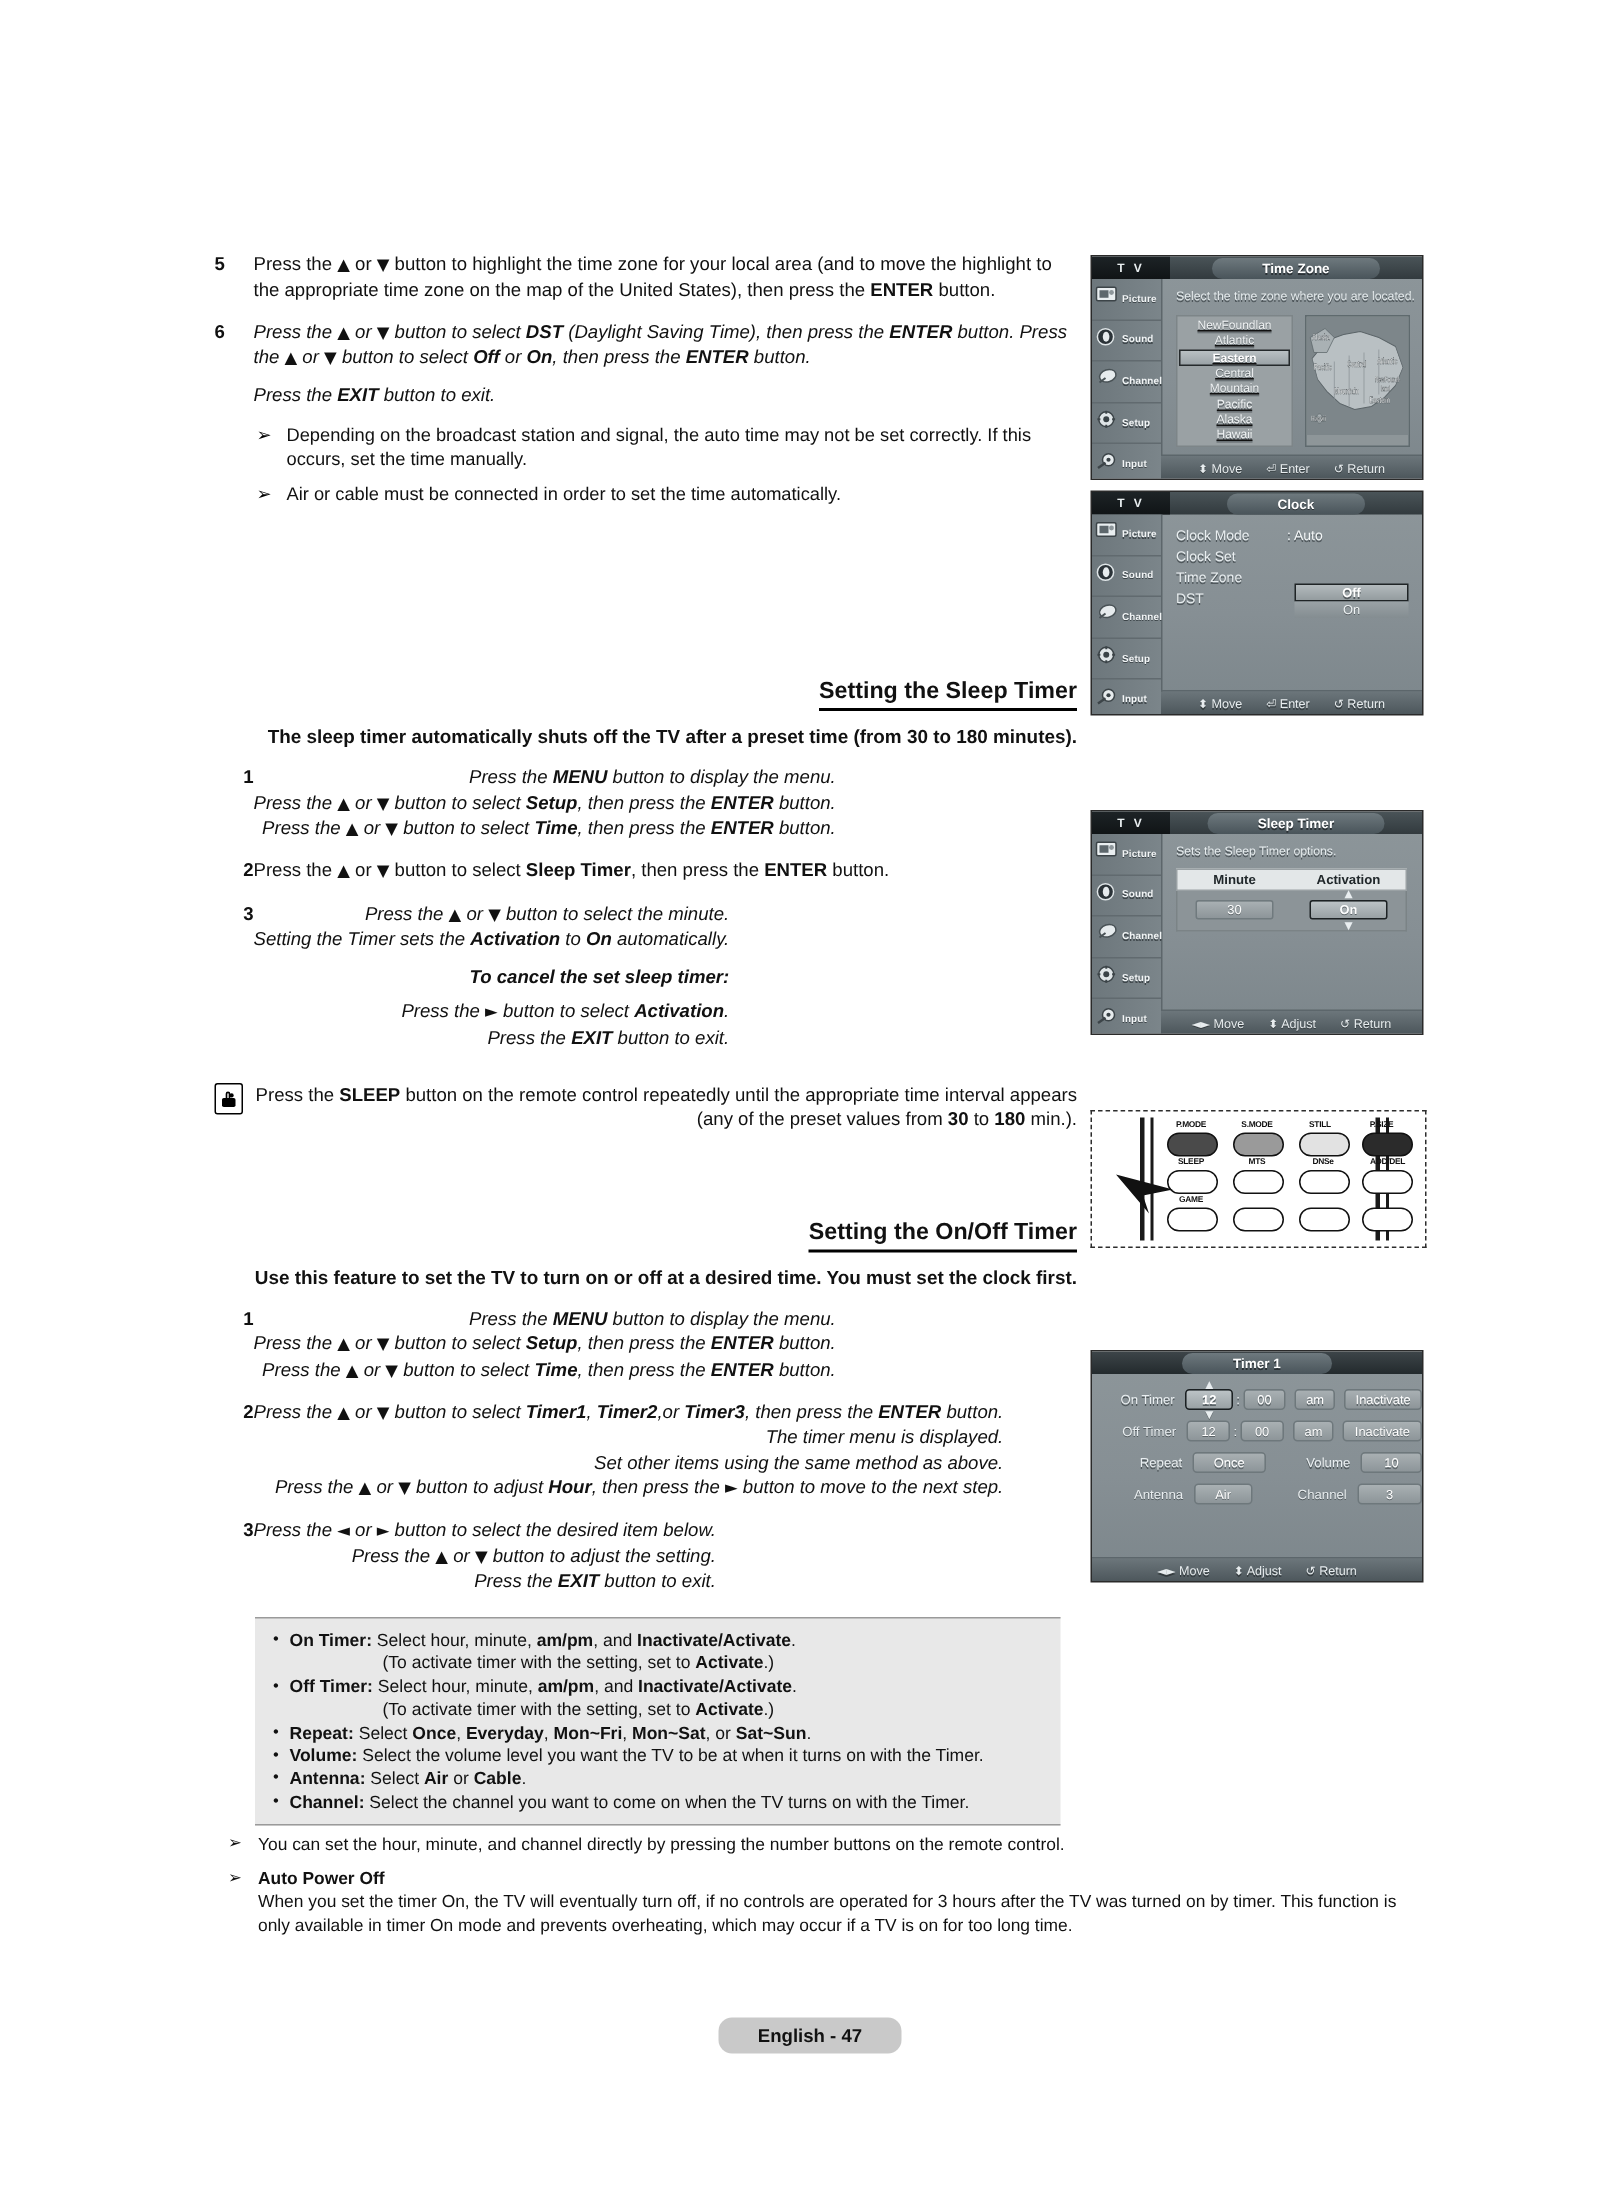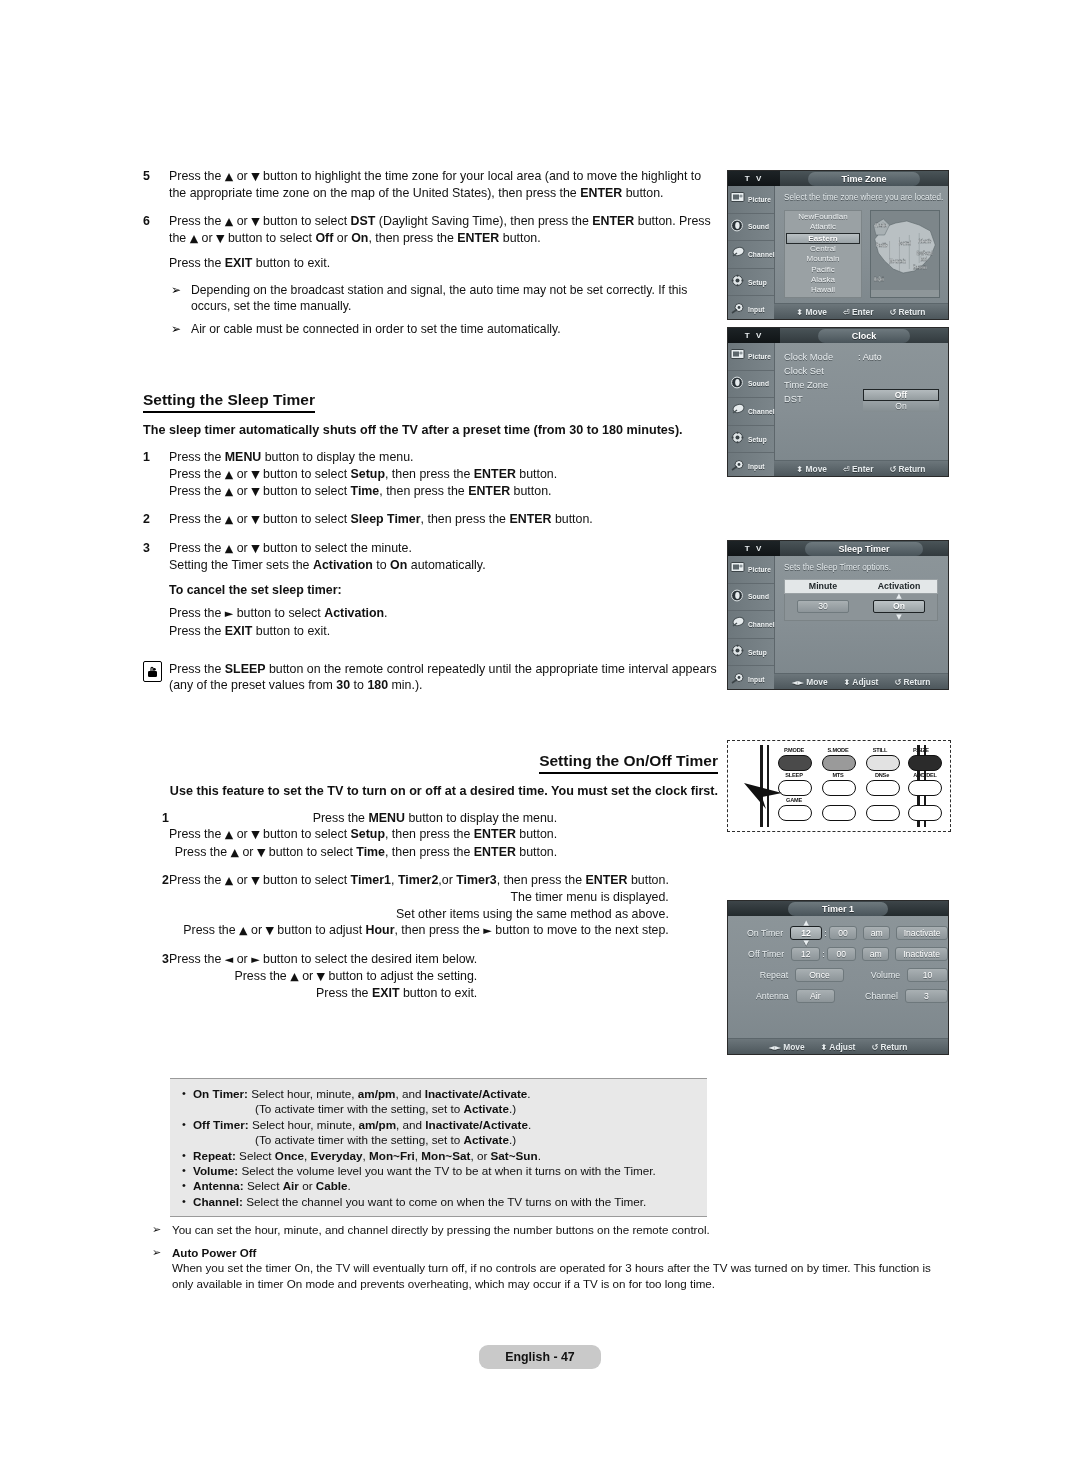--- a/index.html
+++ b/index.html
@@ -8,21 +8,21 @@
     font-family:"Liberation Sans", sans-serif;
     color:#111; position:relative; overflow:hidden;
   }
   .page{position:relative;width:1080px;height:1464px;}
 
   
   .col-left{position:absolute;left:143px;top:168px;width:575px;}
   .step{display:flex;margin-bottom:11px;}
   .step-num{width:26px;flex:0 0 26px;font-size:12.4px;font-weight:bold;line-height:16.4px;}
   .step-body{font-size:12.4px;line-height:16.4px;}
-  .line{white-space:normal;}
+  .line{white-space:normal;font-style:italic;}
   b{font-weight:bold;}
 
   .note{display:flex;margin-bottom:6px;padding-left:28px;}
   .note-mark{flex:0 0 20px;font-size:12px;line-height:16.4px;color:#000;}
   .note-body{font-size:12.2px;line-height:16.4px;}
 
   .arrowglyph{font-family:"DejaVu Sans",sans-serif;font-size:11px;}
 
   
   .sec-h{font-size:15.5px;font-weight:bold;border-bottom:2px solid #000;display:inline-block;
@@ -75,27 +75,27 @@
   .side-item{height:20%;display:flex;align-items:center;gap:1px;
              border-bottom:1px solid #616a6f;position:relative;padding-left:2px;}
   .side-item .sv{flex:0 0 17px;}
   .side-item .sl{font-size:6.6px;font-weight:bold;color:#f2f5f6;
                  text-shadow:0 1px 0 #3d4549;letter-spacing:.1px;}
   .osd-content{position:absolute;left:46px;right:0;top:0;bottom:15px;}
   .osd-foot{position:absolute;left:46px;right:0;bottom:0;height:15px;
             background:linear-gradient(180deg,#6c767b 0%,#4d575c 100%);
             border-top:1px solid #5c666b;
             display:flex;align-items:center;justify-content:center;gap:16px;
-            color:#e7ecee;font-size:8.4px;font-weight:bold;text-shadow:0 1px 0 #333a3d;margin-top:32px;}
+            color:#e7ecee;font-size:8.4px;font-weight:normal;text-shadow:0 1px 0 #333a3d;margin-top:32px;}
   .osd-foot span.g{font-family:"DejaVu Sans",sans-serif;font-size:8px;}
   .osd-desc{color:#e4eaec;font-size:8.2px;text-shadow:0 1px 0 #4a5256;
             padding:7px 0 5px 10px;}
 
   
-  .tz-wrap{display:flex;padding:3px 8px 0 10px;gap:8px;}
+  .tz-wrap{display:flex;padding:3px 8px 0 10px;gap:8px;text-decoration:underline;}
   .tz-list{width:74px;background:#9aa1a4;border:1px solid #7d8588;padding:1px;}
   .tz-item{font-size:8px;text-align:center;color:#f0f3f4;line-height:10.4px;
            text-shadow:0 1px 0 #5b6266;}
   .tz-item.sel{background:linear-gradient(180deg,#b9c0c3 0%,#9aa2a6 100%);
                border:1.4px solid #24292b;color:#ffffff;font-weight:bold;line-height:9px;}
   .tz-map{flex:1;border:1px solid #5f6a6e;background:#8e9699;position:relative;overflow:hidden;}
 
   
   .clk-rows{padding:7px 0 0 10px;font-size:9.3px;color:#e9eef0;line-height:14px;
             text-shadow:0 1px 0 #4f575b;}
@@ -173,21 +173,21 @@
 
     <div class="note" style="margin-top:9px;">
       <div class="note-mark">➢</div>
       <div class="note-body">Depending on the broadcast station and signal, the auto time may not be set correctly. If this occurs, set the time manually.</div>
     </div>
     <div class="note">
       <div class="note-mark">➢</div>
       <div class="note-body">Air or cable must be connected in order to set the time automatically.</div>
     </div>
 
-    <div style="margin-top:54px;">
+    <div style="margin-top:115px;text-align:right;">
       <div class="sec-h">Setting the Sleep Timer</div>
       <div class="sec-sub">The sleep timer automatically shuts off the TV after a preset time (from 30 to 180 minutes).</div>
 
       <div class="step">
         <div class="step-num">1</div>
         <div class="step-body">
           <div class="line">Press the <b>MENU</b> button to display the menu.</div>
           <div class="line">Press the <span class="arrowglyph">▲</span> or <span class="arrowglyph">▼</span> button to select <b>Setup</b>, then press the <b>ENTER</b> button.</div>
           <div class="line">Press the <span class="arrowglyph">▲</span> or <span class="arrowglyph">▼</span> button to select <b>Time</b>, then press the <b>ENTER</b> button.</div>
         </div>

